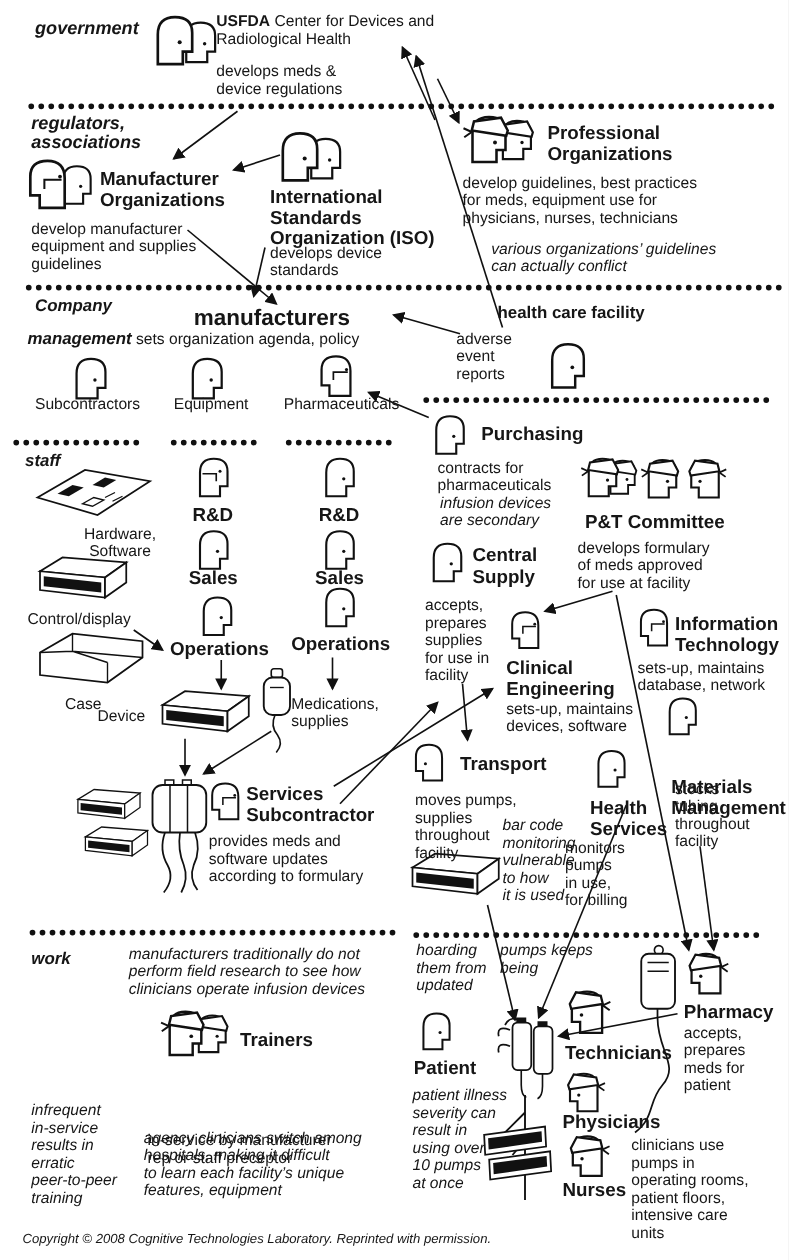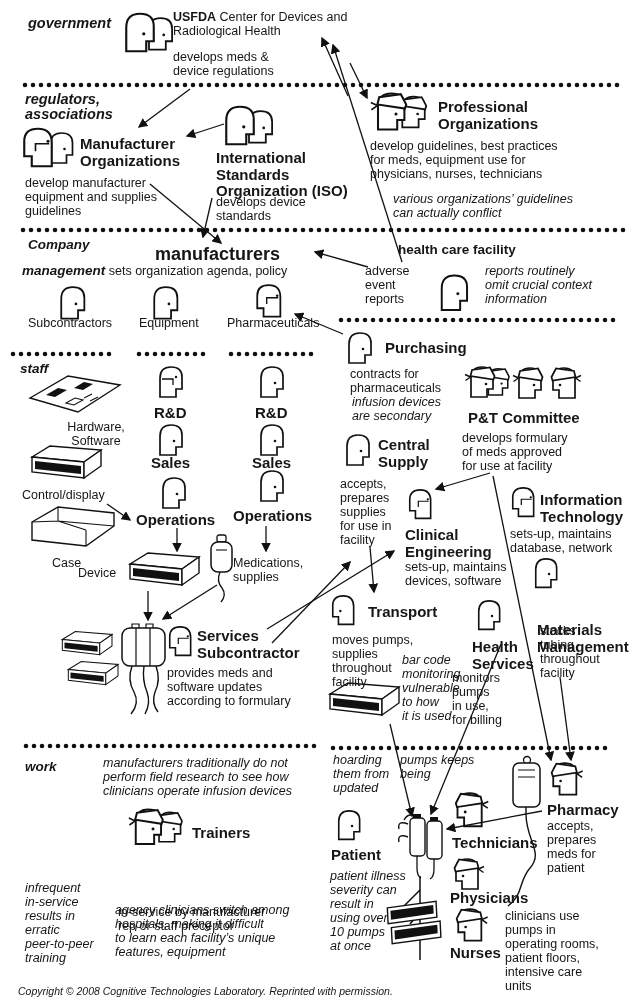--- a/index.html
+++ b/index.html
@@ -289,23 +289,20 @@
 <div class="t sec" style="left:28px;top:238px;font-size:13.5px">Company</div>
 <div class="t h" style="left:155px;top:245px;font-size:18px">manufacturers</div>
 <div class="t" style="left:22px;top:264px"><span class="sec" style="position:static;font-size:13.5px">management</span> <span>sets  organization agenda, policy</span></div>
 <div class="t" style="left:28px;top:316px">Subcontractors</div>
 <div class="t" style="left:139px;top:316px">Equipment</div>
 <div class="t" style="left:227px;top:316px">Pharmaceuticals</div>
 <div class="t h" style="left:398px;top:243px;font-size:13.5px">health care facility</div>
 <div class="t" style="left:365px;top:264px">adverse
 event
 reports</div>
-<div class="t i" style="left:485px;top:264px">reports routinely
-omit crucial context
-information</div>
 
 <div class="t sec" style="left:20px;top:362px;font-size:13.5px">staff</div>
 <div class="t" style="left:50px;top:420px;width:92px;text-align:center">Hardware,
 Software</div>
 <div class="t" style="left:22px;top:488px">Control/display</div>
 <div class="t" style="left:52px;top:556px">Case</div>
 <div class="t" style="left:78px;top:566px">Device</div>
 <div class="t h" style="left:154px;top:405px">R&amp;D</div>
 <div class="t h" style="left:255px;top:405px">R&amp;D</div>
 <div class="t h" style="left:151px;top:455px">Sales</div>

